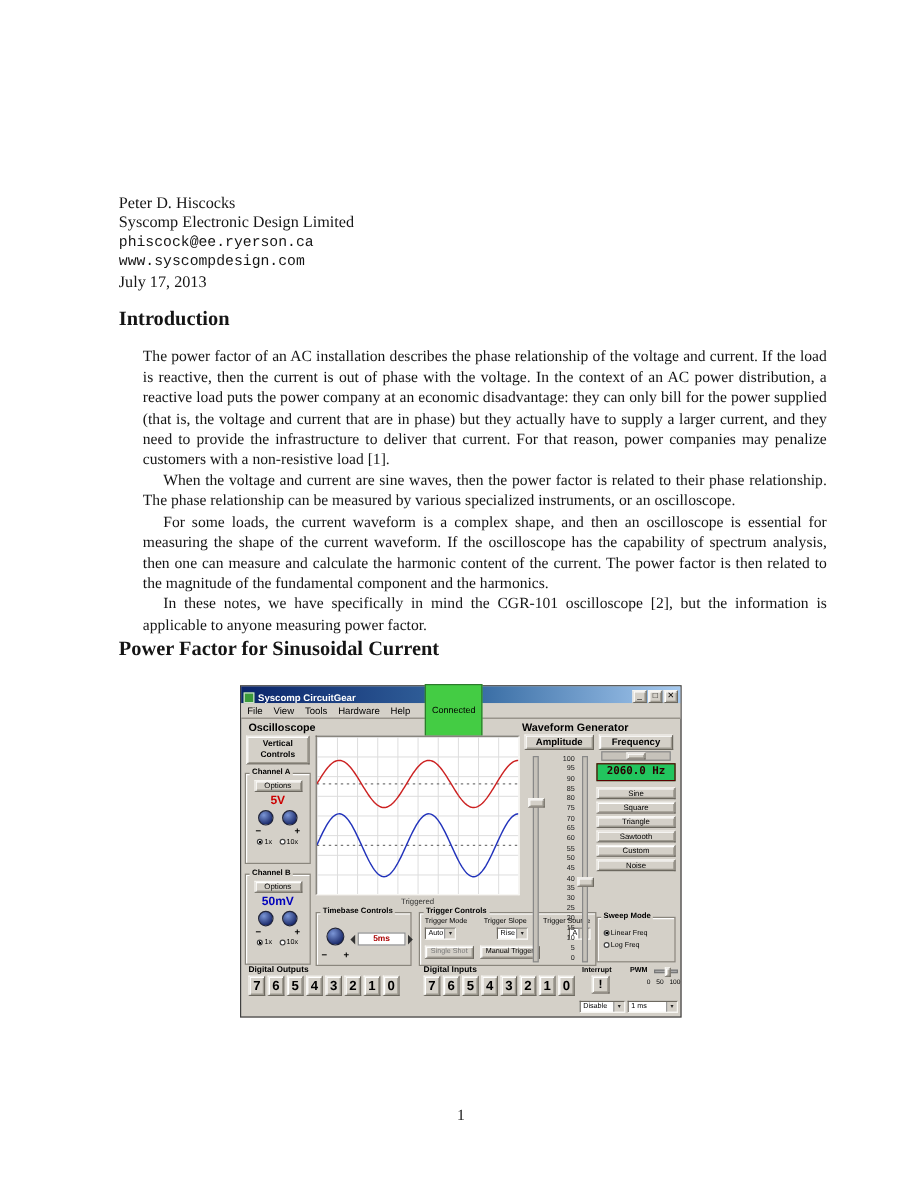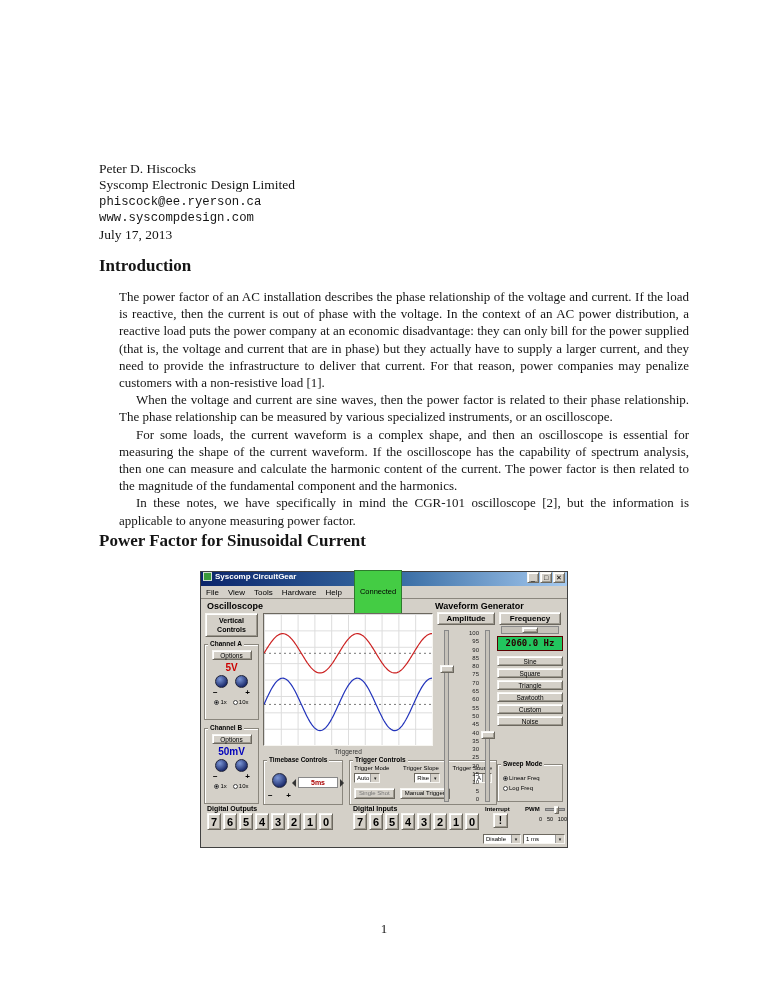--- a/index.html
+++ b/index.html
@@ -20,21 +20,21 @@
   .caption{position:absolute;left:99px;top:860px;width:570px;margin:0;font-size:13.4px;
            line-height:17.2px;text-align:justify;}
   .pageno{position:absolute;top:921px;left:0;width:100%;text-align:center;font-size:13px;}
 
   
   .app,.app *{box-sizing:border-box;}
   .app{position:absolute;left:200px;top:571px;width:368px;height:277px;background:#d4d0c8;
        border:1px solid #404040;font-family:"Liberation Sans",sans-serif;color:#000;}
   .btn3d{background:#d4d0c8;border:1px solid;border-color:#f7f6f2 #6c685f #6c685f #f7f6f2;
          box-shadow:inset 1px 1px 0 #ffffff, inset -1px -1px 0 #9d998f;}
-  .tbar{position:absolute;left:0;top:0;right:0;height:14px;display:flex;align-items:flex-start;
+  .tbar{position:absolute;left:0;top:0;right:0;height:14px;display:flex;align-items:flex-end;
         padding:0 2px;background:linear-gradient(90deg,#0a246a,#3a6ea5 55%,#a6caf0);}
   .wicon{width:9px;height:9px;background:#3a9a3a;border:1px solid #cfe0cf;margin-right:3px;flex:none;}
   .ttext{color:#fff;font-size:8px;font-weight:bold;flex:1;white-space:nowrap;overflow:hidden;}
   .wbtn{width:12px;height:11px;font-size:7px;line-height:9px;text-align:center;margin-left:1px;flex:none;}
   .mbar{position:absolute;left:0;top:14px;right:0;height:13px;background:#d4d0c8;
         border-bottom:1px solid #8a867d;display:flex;align-items:center;font-size:8px;padding:0 5px;}
   .menu-items{display:flex;gap:9px;}
   .connected{margin-left:12px;padding:16px 5px;font-size:7.5px;border:1px solid #2d7a2d;line-height:10px;}
   .panel-lbl{position:absolute;font-weight:bold;font-size:9px;}
   .osc-lbl{left:6px;top:29px;}

